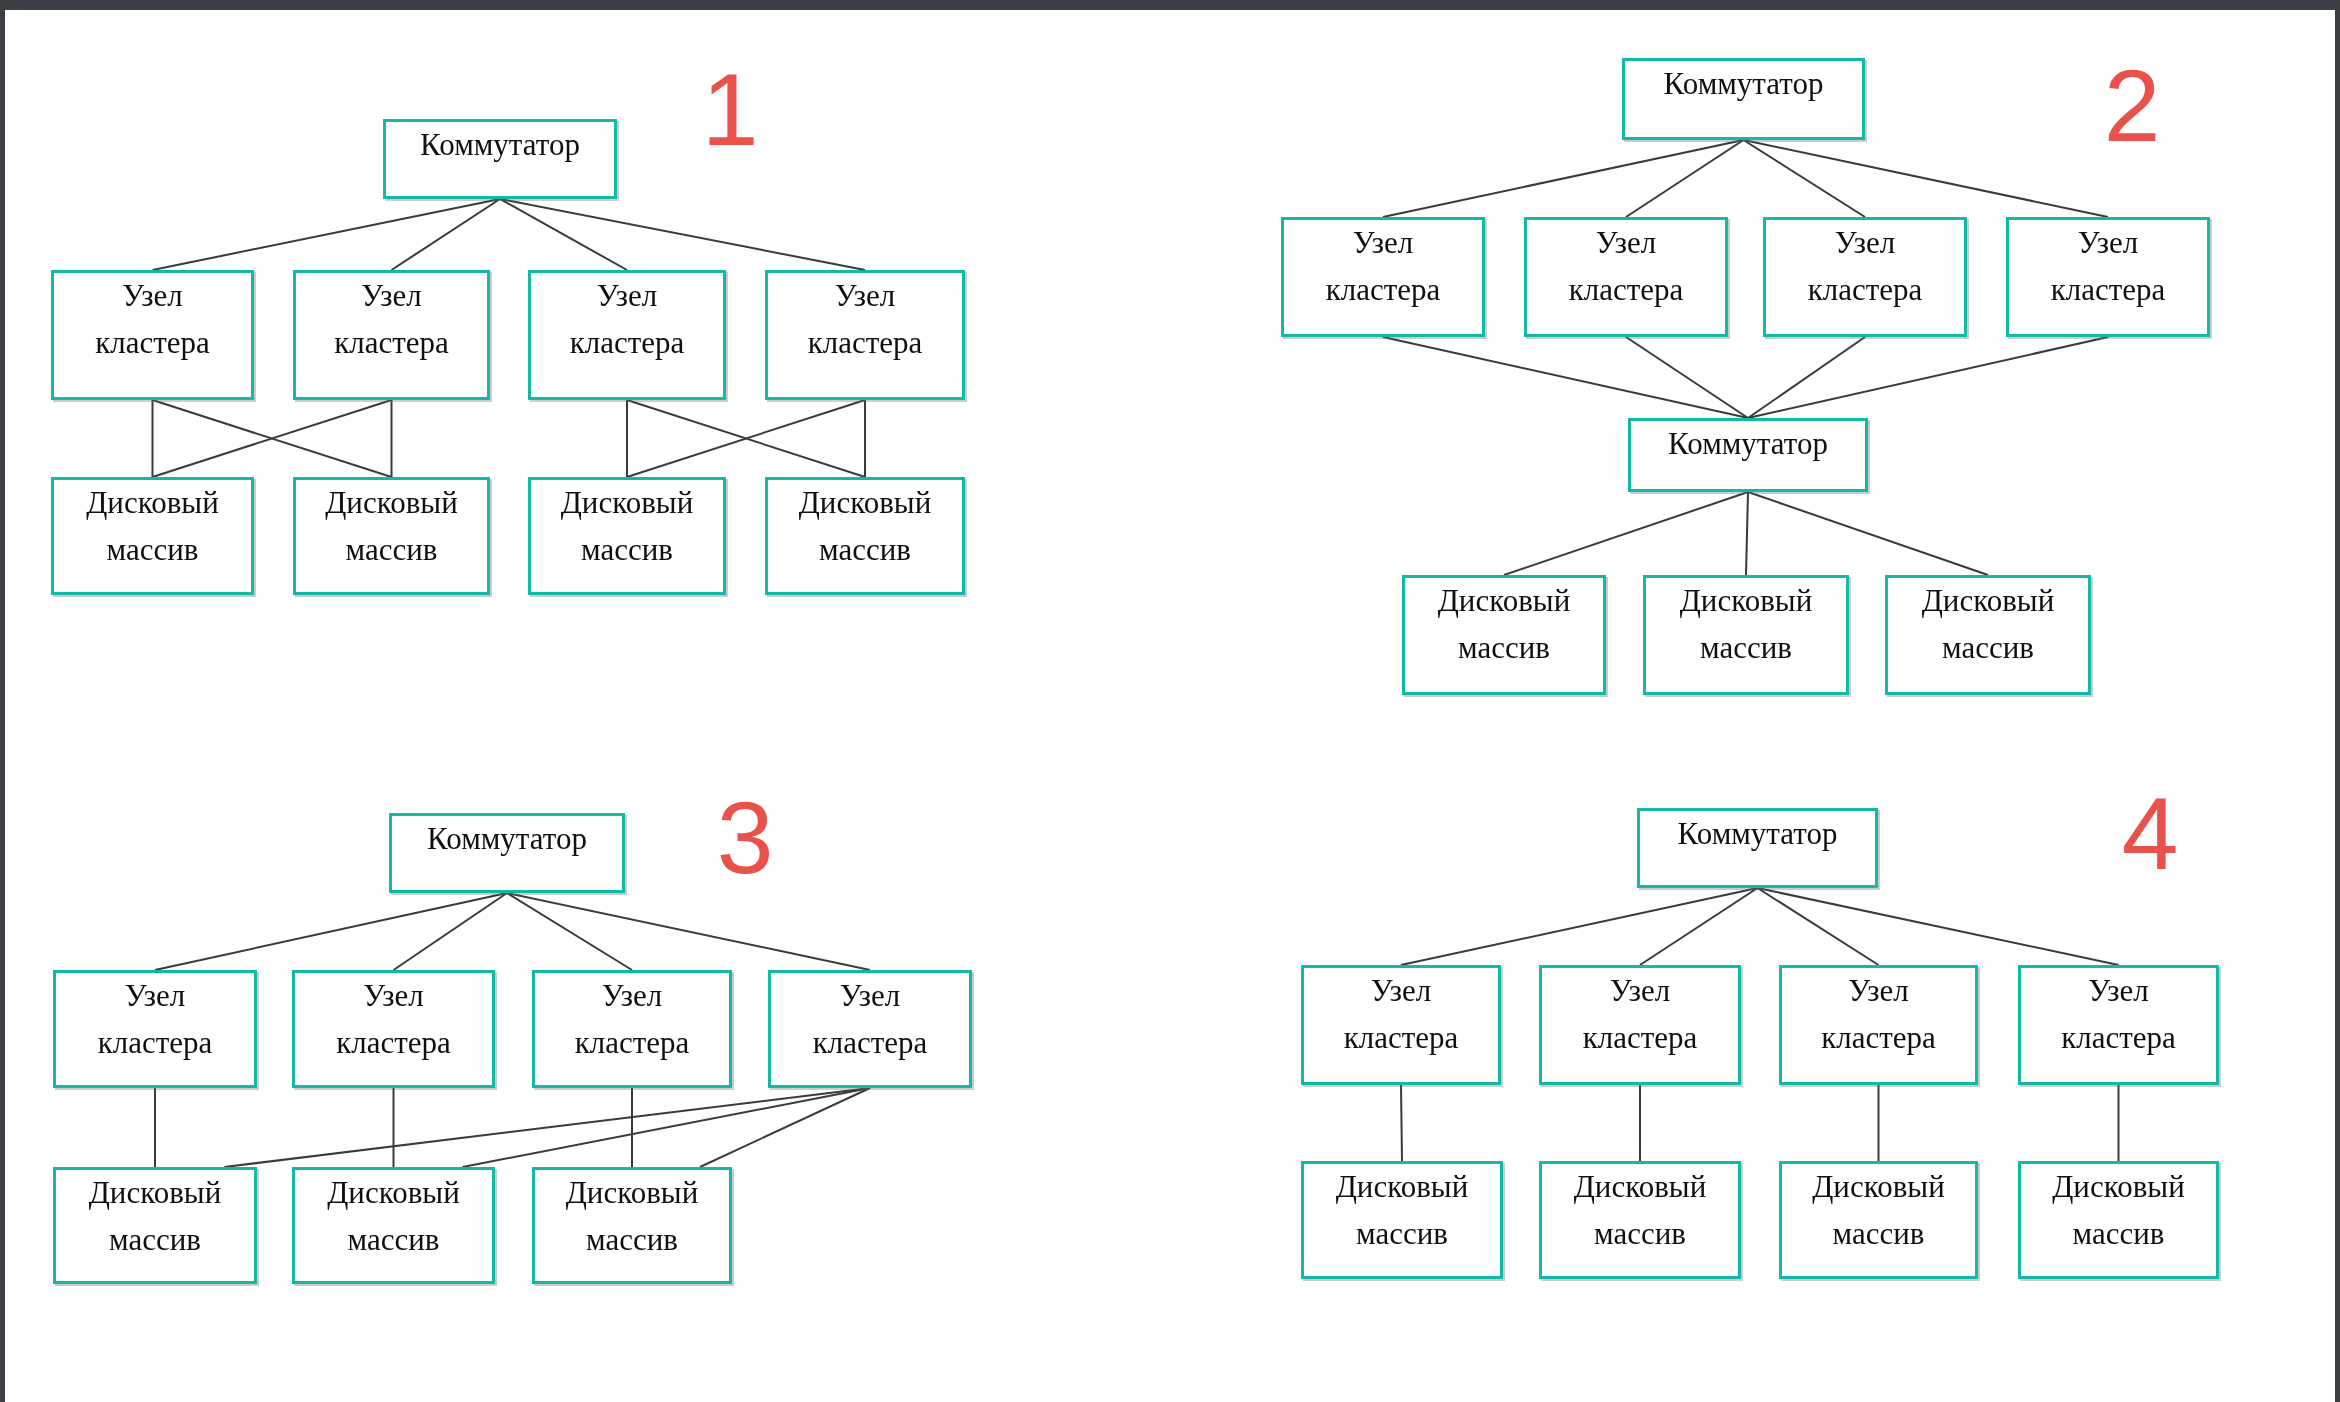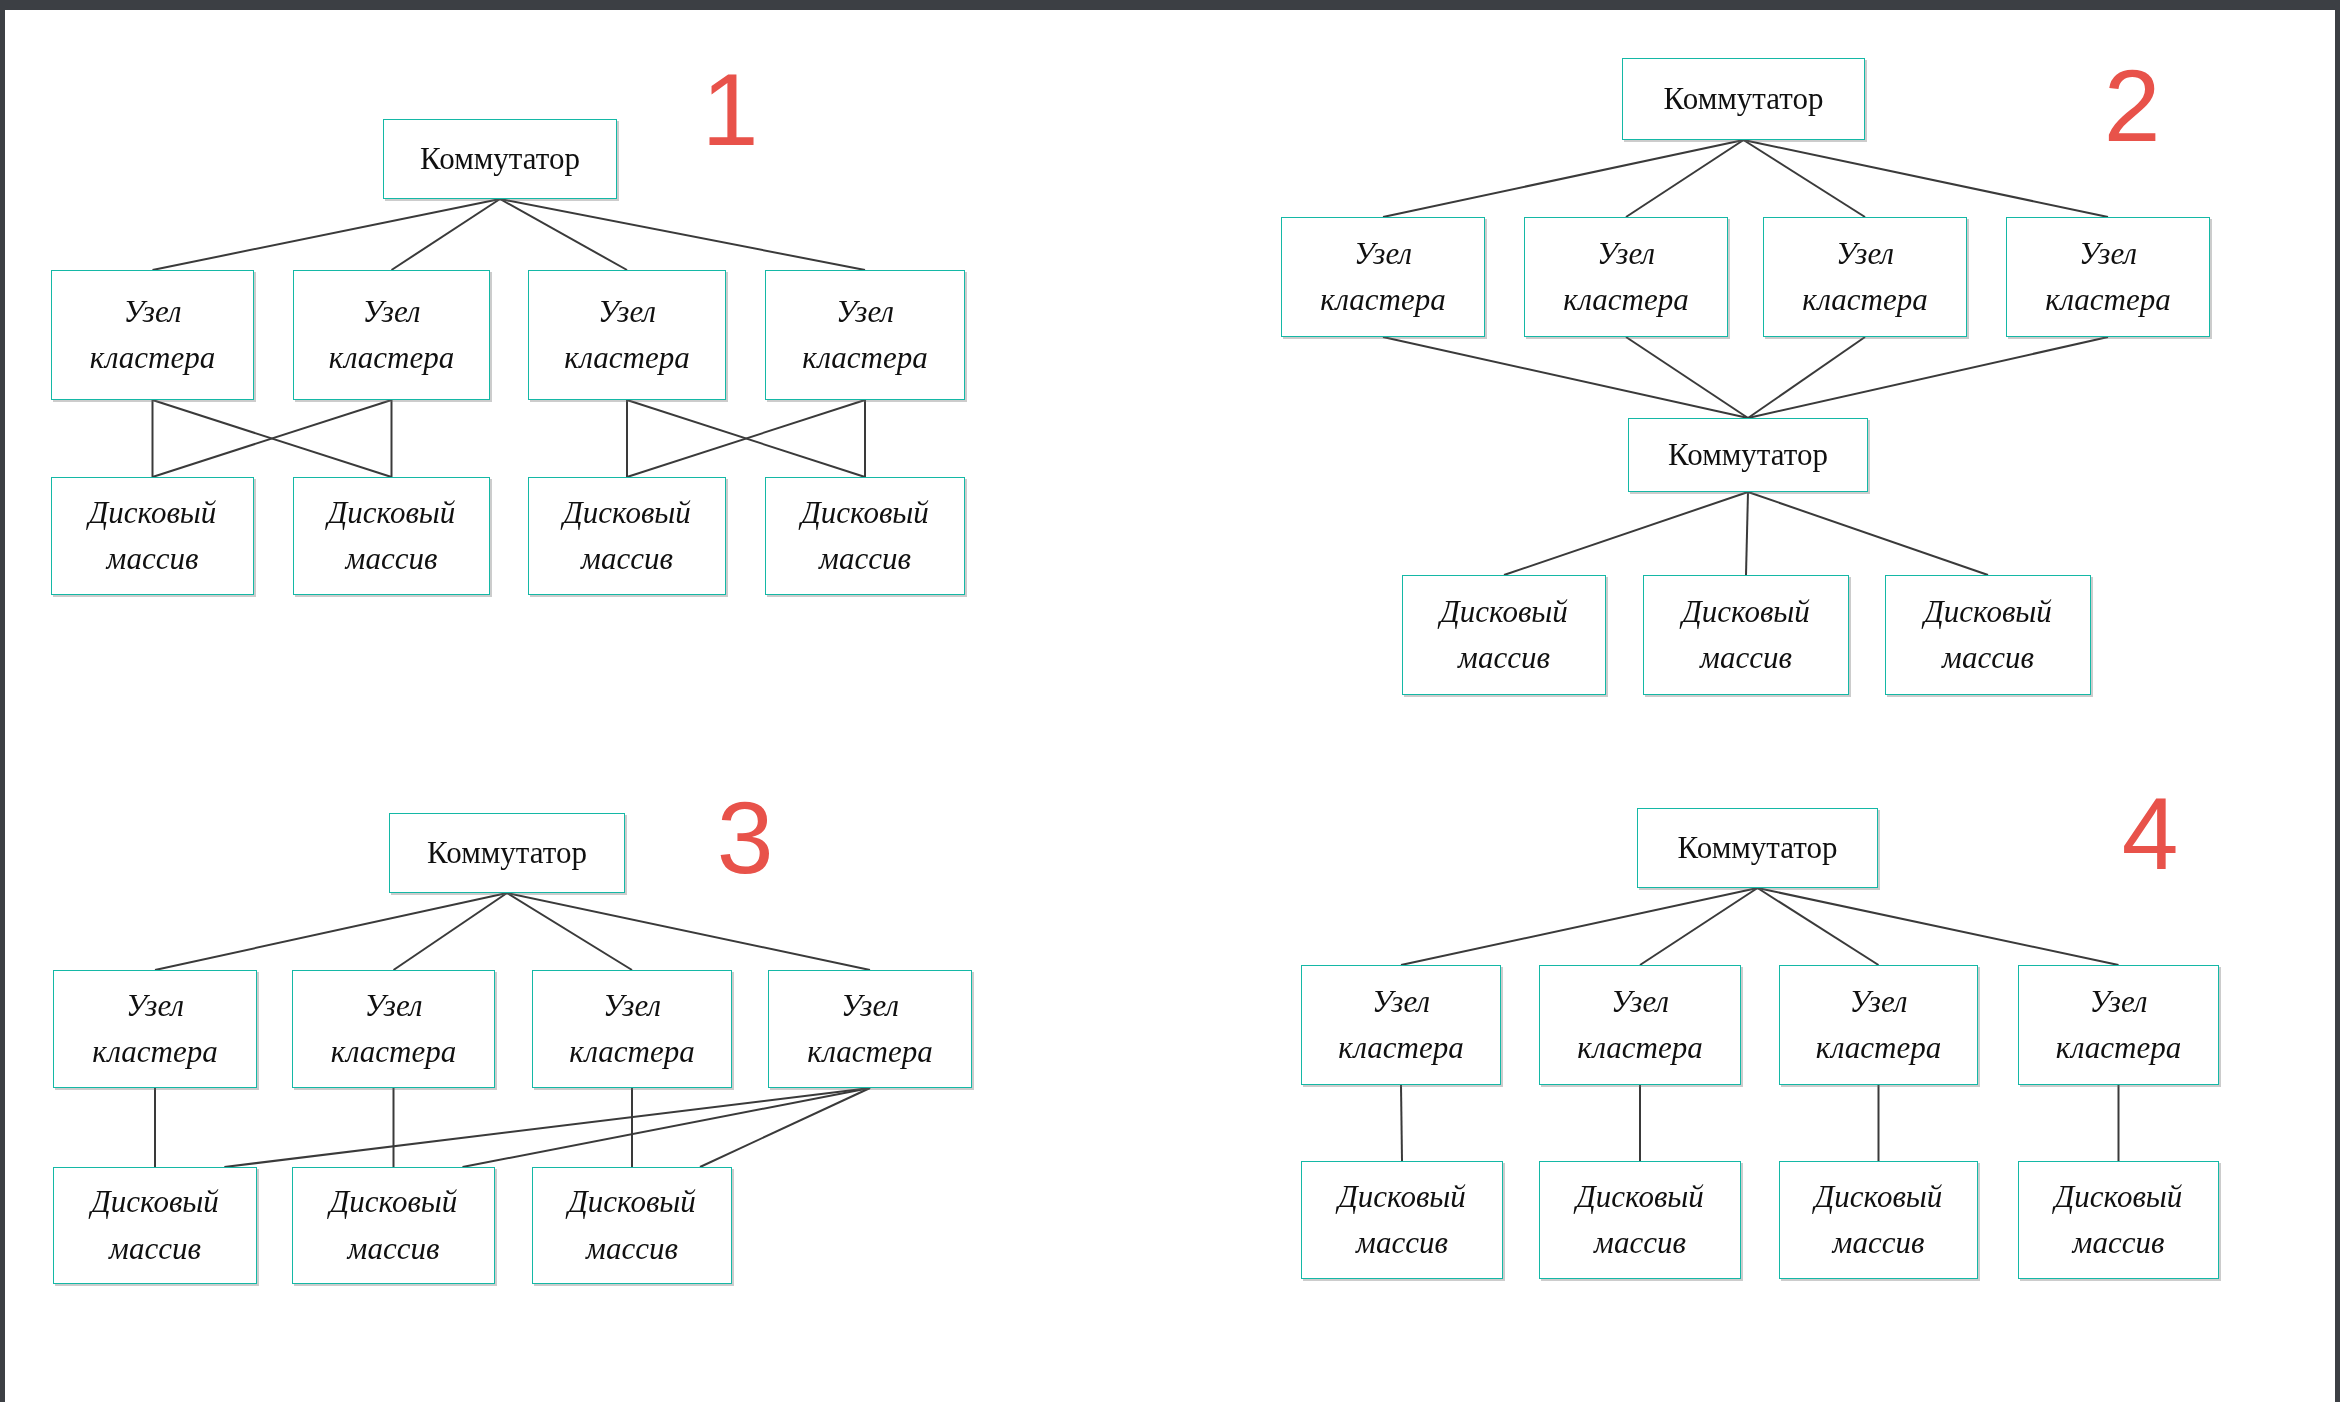--- a/index.html
+++ b/index.html
@@ -4,26 +4,26 @@
 <style>
   html,body{margin:0;padding:0;background:#ffffff;}
   #stage{position:relative;width:2340px;height:1402px;background:#ffffff;overflow:hidden;
          font-family:"Liberation Serif", serif;}
   .frame{position:absolute;background:#3C3F44;z-index:5;}
   .frame.top{left:0;top:0;width:2340px;height:10px;}
   .frame.left{left:0;top:0;width:5px;height:1402px;}
   .frame.right{left:2335px;top:0;width:5px;height:1402px;}
   svg.wires{position:absolute;left:0;top:0;z-index:1;}
   svg.wires line{stroke:#3a3a3a;stroke-width:2;}
-  .box{position:absolute;z-index:2;background:#ffffff;border:1px solid #14b8a6;
+  .box{position:absolute;z-index:2;background:#ffffff;border:3px solid #14b8a6;
        box-shadow:2px 2px 0 rgba(110,110,110,0.35);
-       display:flex;align-items:center;justify-content:center;text-align:center;
+       display:flex;align-items:flex-start;justify-content:center;text-align:center;
        color:#101010;box-sizing:border-box;}
   .box .lbl{font-size:31px;line-height:1.5;}
-  .box.node .lbl,.box.disk .lbl{max-width:160px;font-style:italic;}
+  .box.node .lbl,.box.disk .lbl{max-width:160px;}
   .num{position:absolute;z-index:3;width:140px;text-align:center;
        font-family:"Liberation Sans", sans-serif;font-size:102px;line-height:1;
        color:#E8524A;}
 </style>
 </head>
 <body>
 
 <div id="stage">
   <div class="frame top"></div>
   <div class="frame left"></div>

